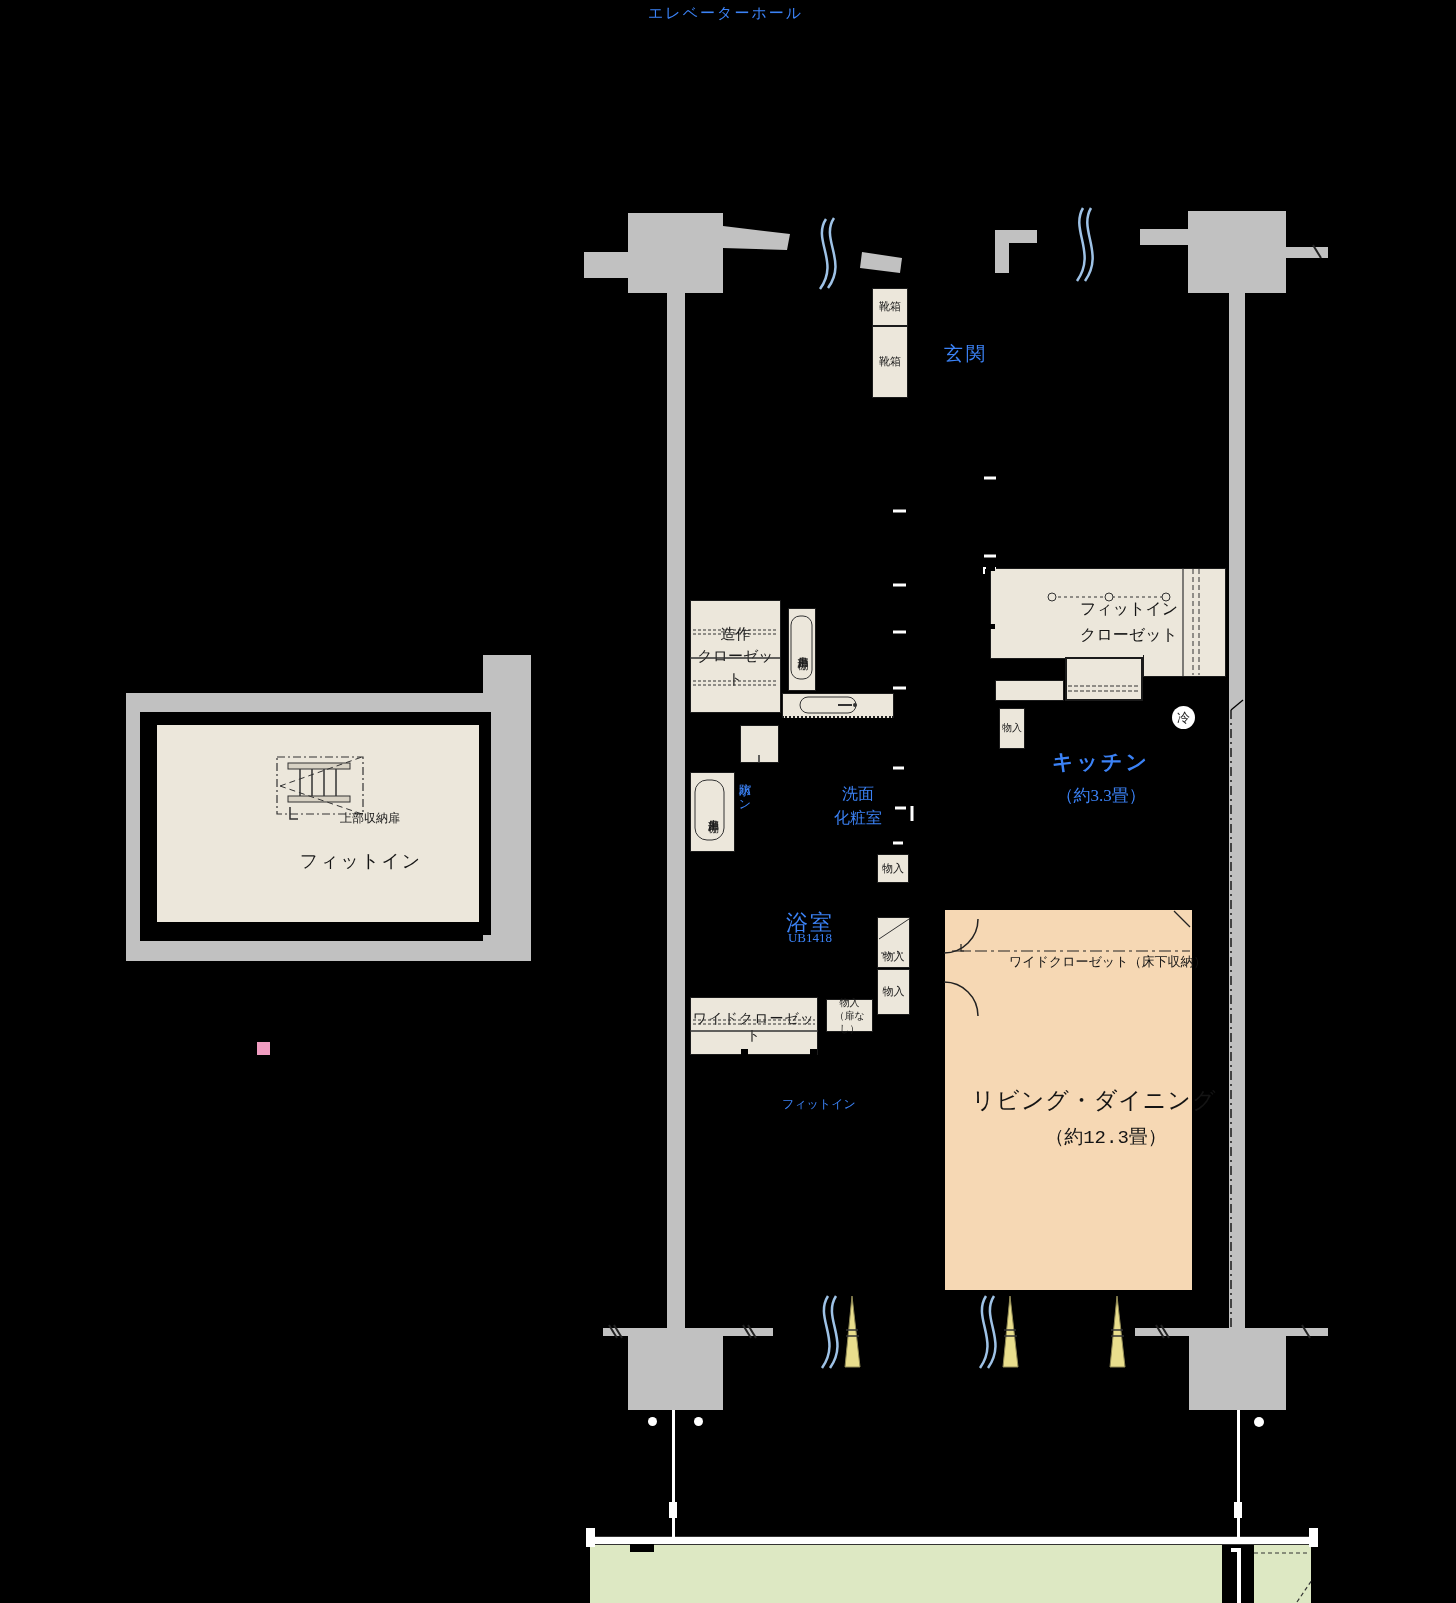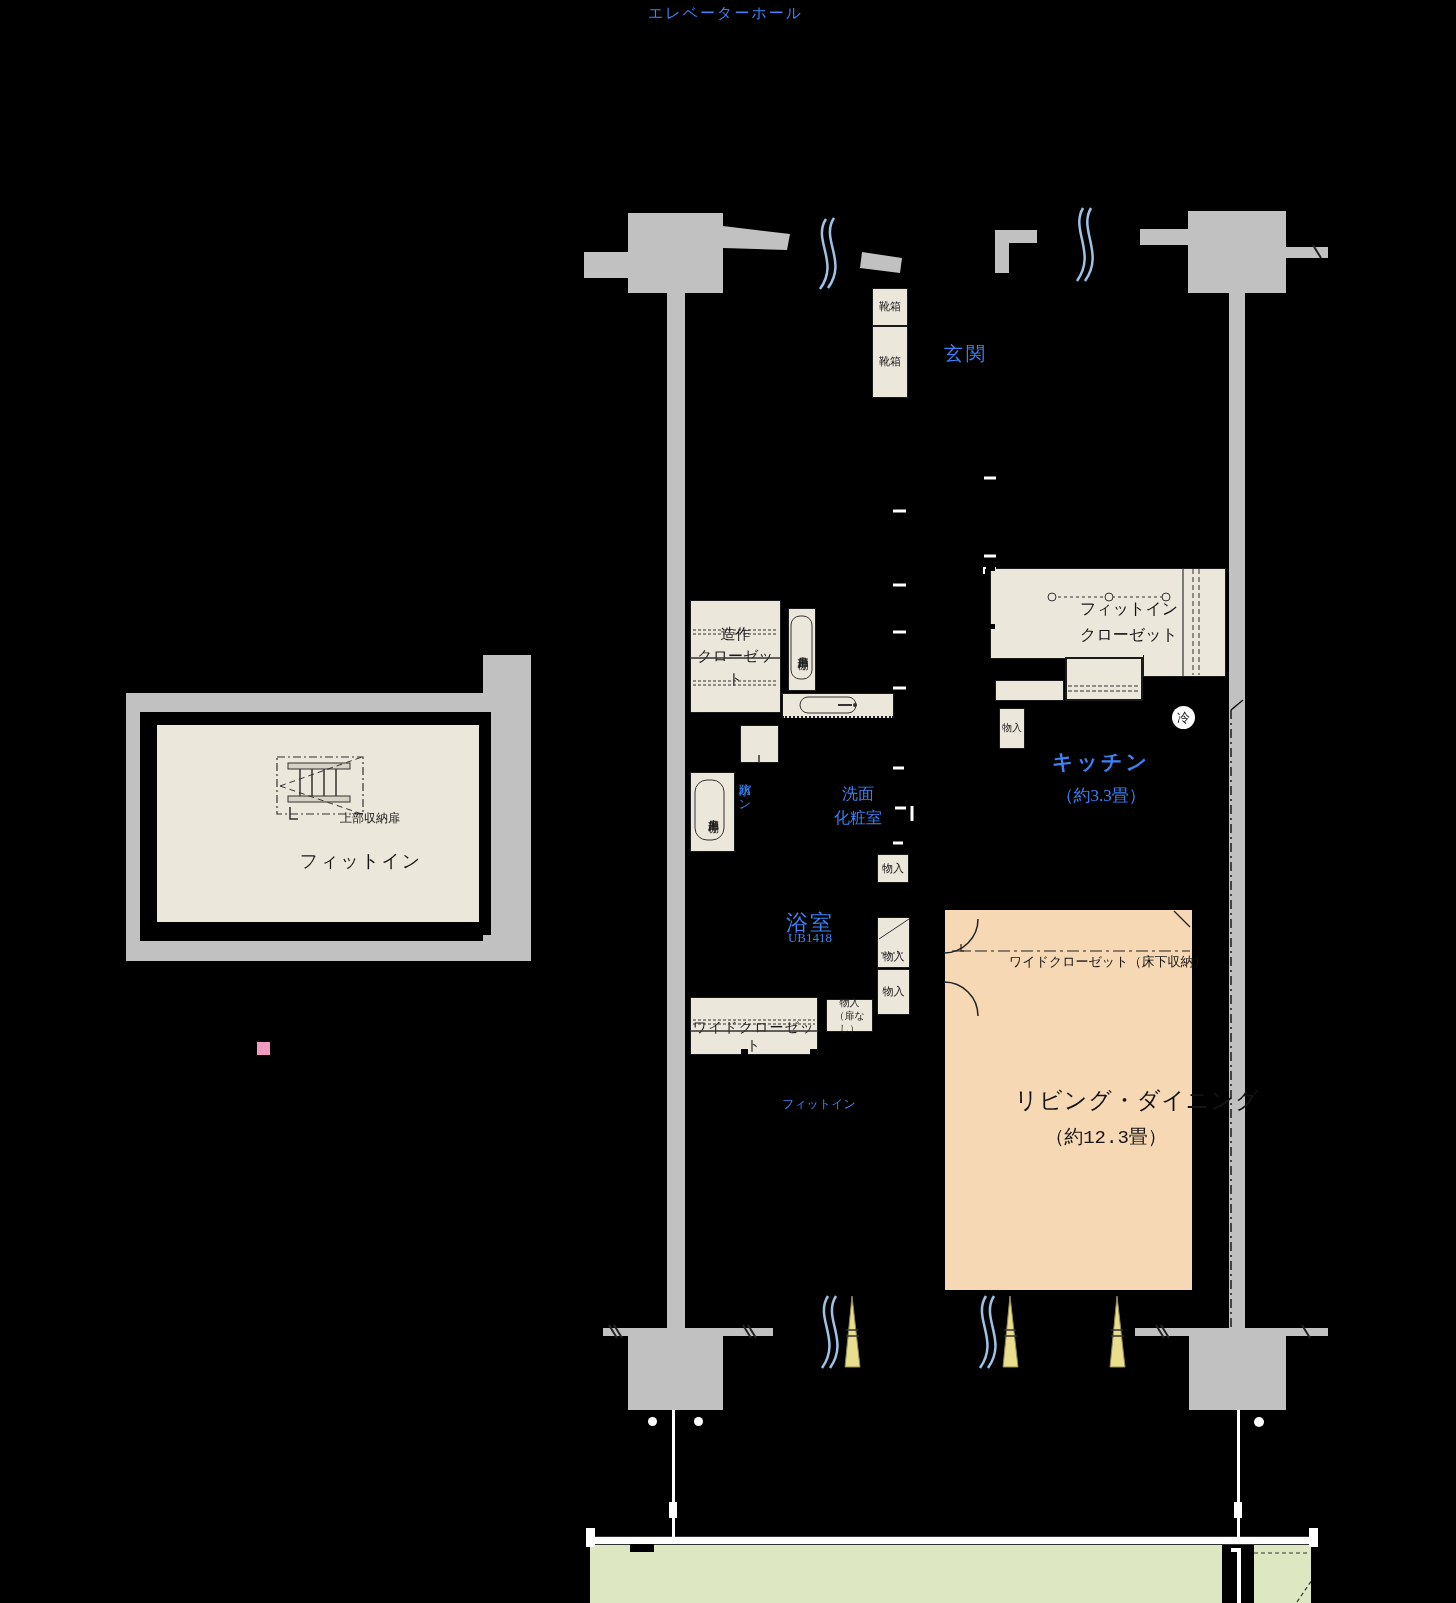--- a/index.html
+++ b/index.html
@@ -50,21 +50,21 @@
 
   <div class="blk" style="left:145px;top:712px;width:346px;height:223px;"></div>
   <div class="abs" style="left:157px;top:725px;width:322px;height:197px;background:#ece7db;"></div>
   <div class="blbl center" style="left:250px;top:849px;width:140px;font-size:18px;letter-spacing:2px;">フィットイン</div>
   <div class="blbl" style="left:299px;top:810px;font-size:12px;">上部収納扉</div>
 
   <div class="blk" style="left:938px;top:899px;width:254px;height:12px;"></div>
   <div class="blk" style="left:938px;top:899px;width:7px;height:391px;"></div>
   <div class="abs" style="left:945px;top:910px;width:247px;height:380px;background:#f6d8b4;"></div>
   <div class="blbl" style="left:968px;top:953px;font-size:13px;">ワイドクローゼット（床下収納）</div>
-  <div class="blbl center" style="left:983px;top:1085px;width:226px;font-size:23px;letter-spacing:1px;">リビング・ダイニング</div>
+  <div class="blbl center" style="left:940px;top:1085px;width:226px;font-size:23px;letter-spacing:1px;">リビング・ダイニング</div>
   <div class="blbl center" style="left:945px;top:1124px;width:240px;font-size:19px;font-family:Liberation Mono, monospace;">（約12.3畳）</div>
 
   <div class="wlbl" style="left:648px;top:4px;font-size:15px;letter-spacing:2px;">エレベーターホール</div>
   <div class="box" style="left:872px;top:288px;width:36px;height:38px;">
       <span>靴箱</span>
     </div>
   <div class="box" style="left:872px;top:326px;width:36px;height:72px;">
       <span>靴箱</span>
     </div>
   <div class="wlbl" style="left:944px;top:341px;font-size:19px;letter-spacing:3px;">玄関</div>
@@ -99,21 +99,21 @@
     </div>
   <div class="box" style="left:877px;top:969px;width:33px;height:46px;">
       <span>物入</span>
     </div>
   <div class="box" style="left:826px;top:999px;width:47px;height:33px;">
     <div style="font-size:10px;line-height:1.3;">
       <div>物入</div>
       <div>（扉なし）</div>
     </div>
   </div>
-  <div class="box" style="left:690px;top:997px;width:128px;height:58px;align-items:flex-end;">
+  <div class="box" style="left:690px;top:997px;width:128px;height:58px;align-items:center;">
     <span style="font-size:14px;margin-top:2px;letter-spacing:1px;">ワイドクローゼット</span>
   </div>
   <div class="blk" style="left:741px;top:1049px;width:7px;height:6px;"></div>
   <div class="blk" style="left:810px;top:1049px;width:7px;height:6px;"></div>
   <div class="wlbl" style="left:782px;top:1096px;font-size:12px;">フィットイン</div>
   <div class="abs" style="left:257px;top:1042px;width:13px;height:13px;background:#f09cc0;"></div>
 
   <div class="box" style="left:990px;top:568px;width:236px;height:91px;"></div>
   <div class="box" style="left:1143px;top:655px;width:83px;height:22px;border-top:none;"></div>
   <div class="room-label-stack blbl" style="left:992px;top:596px;width:192px;font-size:16px;line-height:1.65;">

